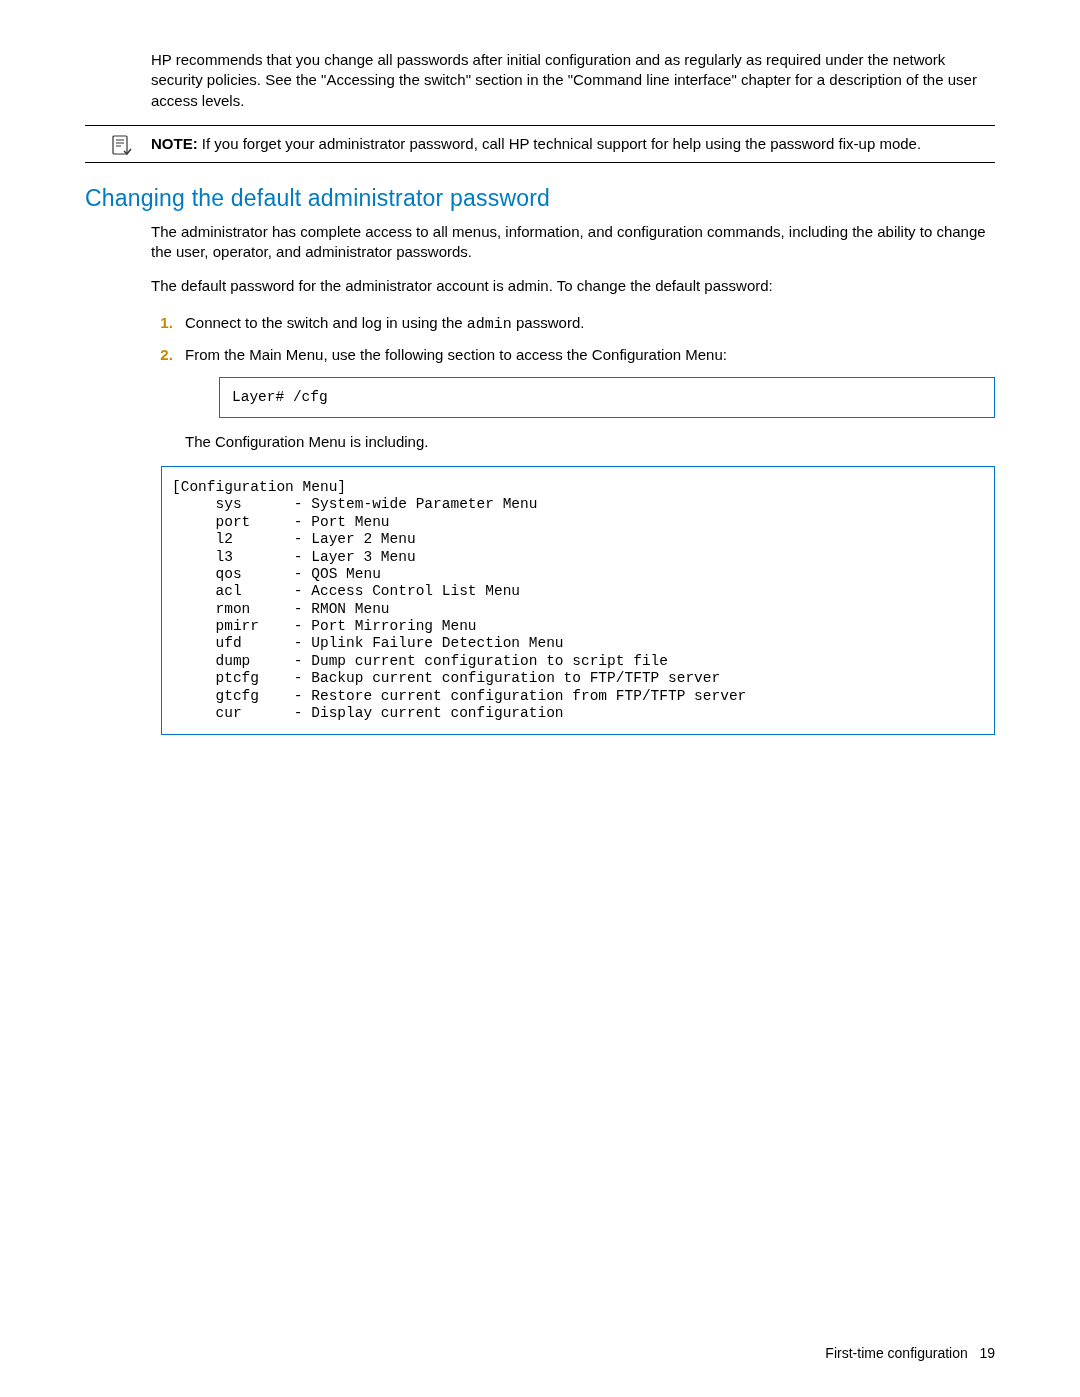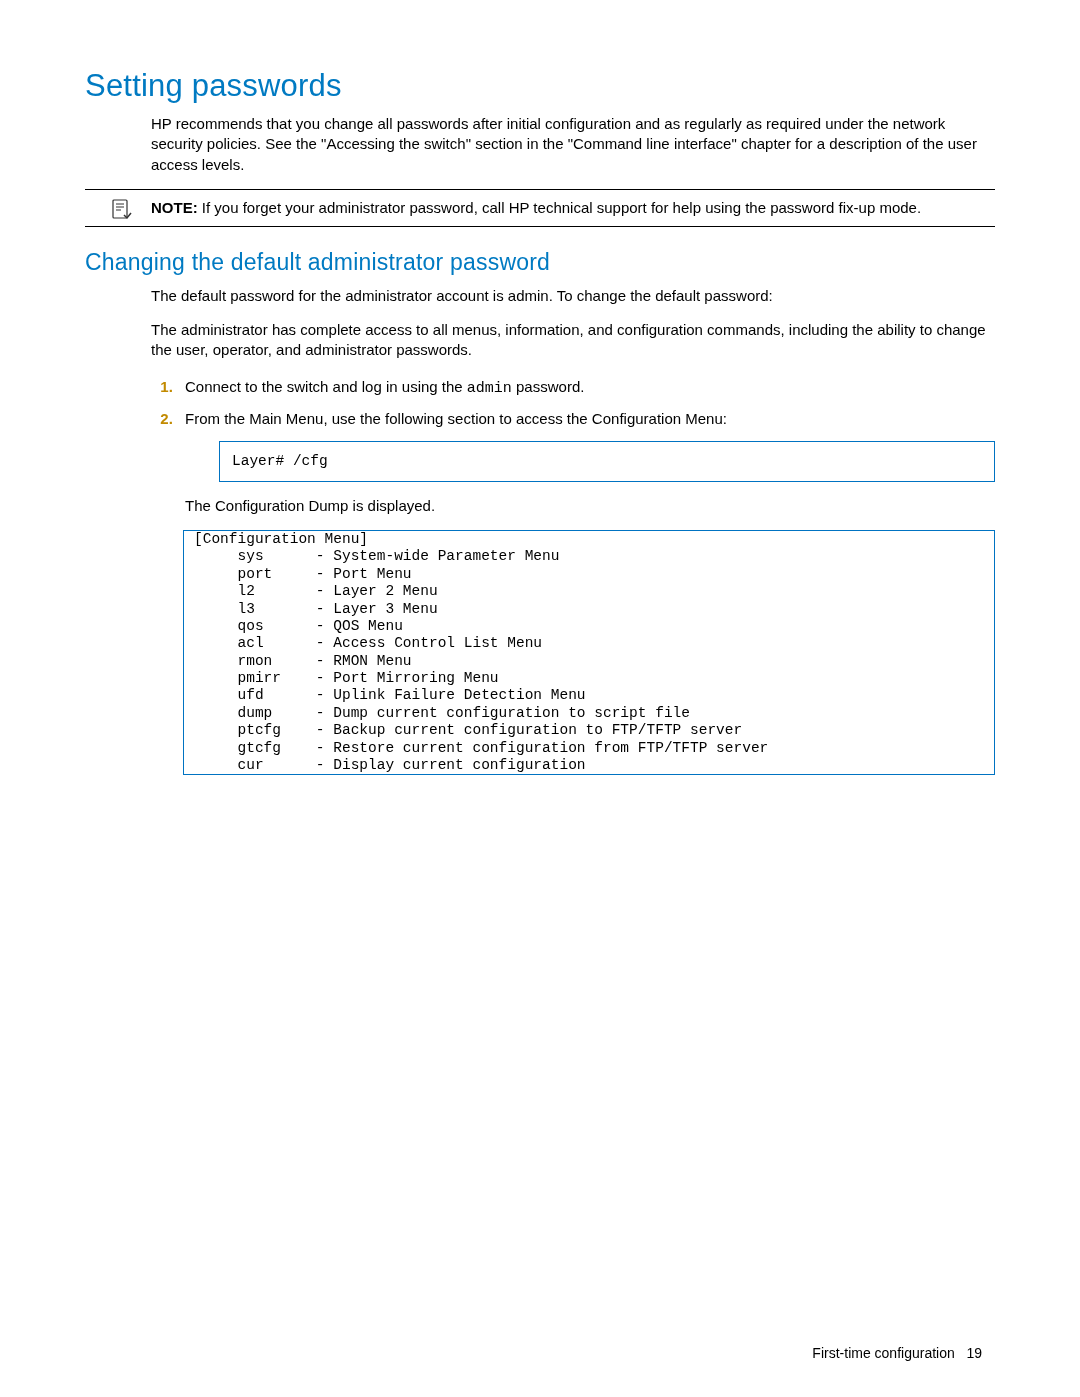--- a/index.html
+++ b/index.html
@@ -75,66 +75,65 @@
   ol.steps {
     margin: 0 0 10px 66px;
     padding-left: 26px;
     font-size: 15px;
     line-height: 1.6;
   }
   ol.steps li { padding-left: 8px; margin-bottom: 6px; }
   ol.steps li::marker { color: #c28a00; font-weight: bold; }
   .inline-code { font-family: "Courier New", monospace; }
   .code-block.small-indent { margin-left: 134px; }
-  .code-block.menu { margin-left: 98px; padding: 0 10px; line-height: 1.2; font-size: 14.5px; }
+  .code-block.menu { margin-left: 76px; padding: 12px 10px; line-height: 1.2; font-size: 14.5px; }
   .footer {
     position: absolute;
     bottom: 36px;
-    right: 98px;
+    right: 85px;
     font-size: 14px;
   }
 </style>
 </head>
 <body>
 
 <div class="page">
 
 
-  <h1>Setting passwords</h1>
 
   <div class="body-text">HP recommends that you change all passwords after initial configuration and as regularly as required under the network security policies. See the "Accessing the switch" section in the "Command line interface" chapter for a description of the user access levels.</div>
 
   <div class="note-wrap">
     <div class="note-icon">
       <svg width="24" height="24" viewBox="0 0 24 24" fill="none" stroke="#333" stroke-width="1.2">
         <rect x="4" y="2" width="14" height="18" rx="1"></rect>
         <path d="M7 6h8M7 9h8M7 12h5"></path>
         <path d="M15 17l3 3 4-5" stroke-width="1.5"></path>
       </svg>
     </div>
     <div class="note-text">
       <b>NOTE:</b><span> If you forget your administrator password, call HP technical support for help using the password fix-up mode.</span>
     </div>
   </div>
 
   <h2>Changing the default administrator password</h2>
 
+  <div class="body-text">The administrator has complete access to all menus, information, and configuration commands, including the ability to change the user, operator, and administrator passwords.</div>
   <div class="body-text">The default password for the administrator account is admin. To change the default password:</div>
-  <div class="body-text">The administrator has complete access to all menus, information, and configuration commands, including the ability to change the user, operator, and administrator passwords.</div>
 
   <ol class="steps">
     <li>
       <span>Connect to the switch and log in using the </span><span class="inline-code">admin</span><span> password.</span>
     </li>
     <li>From the Main Menu, use the following section to access the Configuration Menu:</li>
   </ol>
 
   <div class="code-block small-indent" style="margin-bottom:14px;">Layer# /cfg</div>
 
-  <div class="body-text" style="margin-left:100px;">The Configuration Dump is displayed.</div>
+  <div class="body-text" style="margin-left:100px;">The Configuration Menu is including.</div>
 
   <div class="code-block menu">[Configuration Menu]
      sys      - System-wide Parameter Menu
      port     - Port Menu
      l2       - Layer 2 Menu
      l3       - Layer 3 Menu
      qos      - QOS Menu
      acl      - Access Control List Menu
      rmon     - RMON Menu
      pmirr    - Port Mirroring Menu

